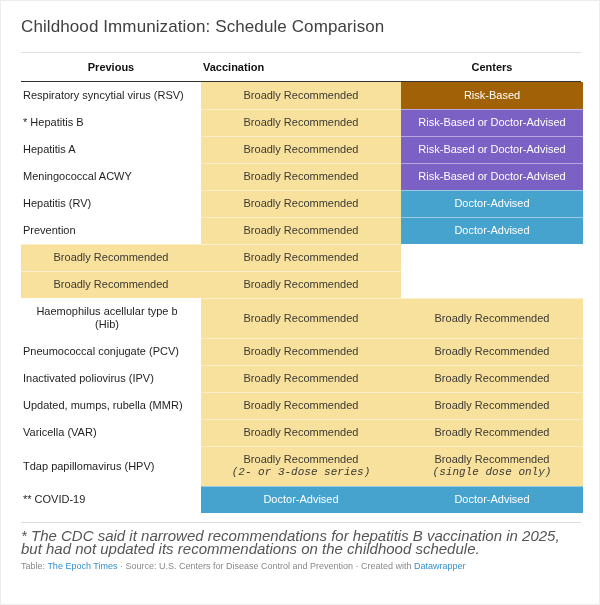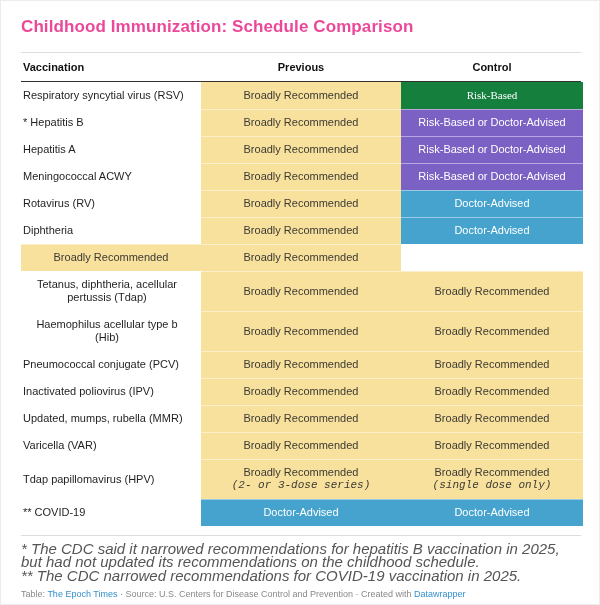--- a/index.html
+++ b/index.html
@@ -11,22 +11,22 @@
   }
   .frame {
     width: 600px; height: 605px;
     box-sizing: border-box;
     padding: 16px 18px 0 20px;
     border: 1px solid #ececec;
     overflow: hidden;
   }
   .title {
     font-size: 17px;
-    font-weight: 700;
-    color: #ec4899;
+    font-weight: 400;
+    color: #404040;
     margin: 0 0 15px 0;
     letter-spacing: 0.1px;
   }
   .thead {
     display: grid;
     grid-template-columns: 180px 200px 182px;
     border-top: 1px solid #dddddd;
     border-bottom: 1.5px solid #333333;
     align-items: center;
     height: 28px;
@@ -88,32 +88,32 @@
   .credit a { text-decoration: none; }
 </style>
 </head>
 <body>
 
 <div class="frame">
 
   <h1 class="title">Childhood Immunization: Schedule Comparison</h1>
 
   <div class="thead">
+    <div class="th th-center">Previous</div>
     <div class="th th-name">Vaccination</div>
-    <div class="th th-center">Previous</div>
-    <div class="th th-center">Control</div>
+    <div class="th th-center">Centers</div>
   </div>
 
   <div class="tbody">
       <div class="row">
         <div class="cell name-cell">Respiratory syncytial virus (RSV)</div>
         <div class="cell value-cell" style="background: rgb(247, 225, 157); color: rgb(60, 58, 51);">
           <div>Broadly Recommended</div>
         </div>
-        <div class="cell value-cell" style="background: #15803d; color: rgb(255, 255, 255); font-family: Liberation Serif, serif;">
+        <div class="cell value-cell" style="background: #a16207; color: rgb(255, 255, 255);">
           <div>Risk-Based</div>
         </div>
       </div>
       <div class="row">
         <div class="cell name-cell">* Hepatitis B</div>
         <div class="cell value-cell" style="background: rgb(247, 225, 157); color: rgb(60, 58, 51);">
           <div>Broadly Recommended</div>
         </div>
         <div class="cell value-cell" style="background: rgb(122, 97, 195); color: rgb(255, 255, 255);">
           <div>Risk-Based or Doctor-Advised</div>
@@ -131,47 +131,46 @@
       <div class="row">
         <div class="cell name-cell">Meningococcal ACWY</div>
         <div class="cell value-cell" style="background: rgb(247, 225, 157); color: rgb(60, 58, 51);">
           <div>Broadly Recommended</div>
         </div>
         <div class="cell value-cell" style="background: rgb(122, 97, 195); color: rgb(255, 255, 255);">
           <div>Risk-Based or Doctor-Advised</div>
         </div>
       </div>
       <div class="row">
-        <div class="cell name-cell">Rotavirus (RV)</div>
-        <div class="cell value-cell" style="background: rgb(247, 225, 157); color: rgb(60, 58, 51);">
-          <div>Broadly Recommended</div>
-        </div>
-        <div class="cell value-cell" style="background: rgb(69, 163, 206); color: rgb(255, 255, 255);">
-          <div>Doctor-Advised</div>
-        </div>
-      </div>
-      <div class="row">
-        <div class="cell name-cell">Diphtheria</div>
-        <div class="cell value-cell" style="background: rgb(247, 225, 157); color: rgb(60, 58, 51);">
-          <div>Broadly Recommended</div>
-        </div>
-        <div class="cell value-cell" style="background: rgb(69, 163, 206); color: rgb(255, 255, 255);">
-          <div>Doctor-Advised</div>
-        </div>
-      </div>
-      <div class="row">
-        <div class="cell value-cell" style="background: rgb(247, 225, 157); color: rgb(60, 58, 51);">
-          <div>Broadly Recommended</div>
-        </div>
-        <div class="cell value-cell" style="background: rgb(247, 225, 157); color: rgb(60, 58, 51);">
-          <div>Broadly Recommended</div>
-        </div>
-      </div>
-      <div class="row">
-        <div class="cell name-cell">Tetanus, diphtheria, acellular pertussis (Tdap)</div>
+        <div class="cell name-cell">Hepatitis (RV)</div>
+        <div class="cell value-cell" style="background: rgb(247, 225, 157); color: rgb(60, 58, 51);">
+          <div>Broadly Recommended</div>
+        </div>
+        <div class="cell value-cell" style="background: rgb(69, 163, 206); color: rgb(255, 255, 255);">
+          <div>Doctor-Advised</div>
+        </div>
+      </div>
+      <div class="row">
+        <div class="cell name-cell">Prevention</div>
+        <div class="cell value-cell" style="background: rgb(247, 225, 157); color: rgb(60, 58, 51);">
+          <div>Broadly Recommended</div>
+        </div>
+        <div class="cell value-cell" style="background: rgb(69, 163, 206); color: rgb(255, 255, 255);">
+          <div>Doctor-Advised</div>
+        </div>
+      </div>
+      <div class="row">
+        <div class="cell value-cell" style="background: rgb(247, 225, 157); color: rgb(60, 58, 51);">
+          <div>Broadly Recommended</div>
+        </div>
+        <div class="cell value-cell" style="background: rgb(247, 225, 157); color: rgb(60, 58, 51);">
+          <div>Broadly Recommended</div>
+        </div>
+      </div>
+      <div class="row">
         <div class="cell value-cell" style="background: rgb(247, 225, 157); color: rgb(60, 58, 51);">
           <div>Broadly Recommended</div>
         </div>
         <div class="cell value-cell" style="background: rgb(247, 225, 157); color: rgb(60, 58, 51);">
           <div>Broadly Recommended</div>
         </div>
       </div>
       <div class="row">
         <div class="cell name-cell">Haemophilus acellular type b (Hib)</div>
         <div class="cell value-cell" style="background: rgb(247, 225, 157); color: rgb(60, 58, 51);">
@@ -234,21 +233,20 @@
           <div>Doctor-Advised</div>
         </div>
         <div class="cell value-cell" style="background: rgb(69, 163, 206); color: rgb(255, 255, 255);">
           <div>Doctor-Advised</div>
         </div>
       </div>
     </div>
 
   <div class="footer">
     <p class="footnote">* The CDC said it narrowed recommendations for hepatitis B vaccination in 2025, but had not updated its recommendations on the childhood schedule.</p>
-    <p class="footnote">** The CDC narrowed recommendations for COVID-19 vaccination in 2025.</p>
     <p class="credit">
       <span>Table:</span>
       <a class="link" href="#" style="color: rgb(51, 144, 206);">The Epoch Times</a>
       <span>· Source: U.S. Centers for Disease Control and Prevention · Created with</span>
       <a class="link" href="#" style="color: rgb(51, 144, 206);">Datawrapper</a>
     </p>
   </div>
 
 </div>
 

